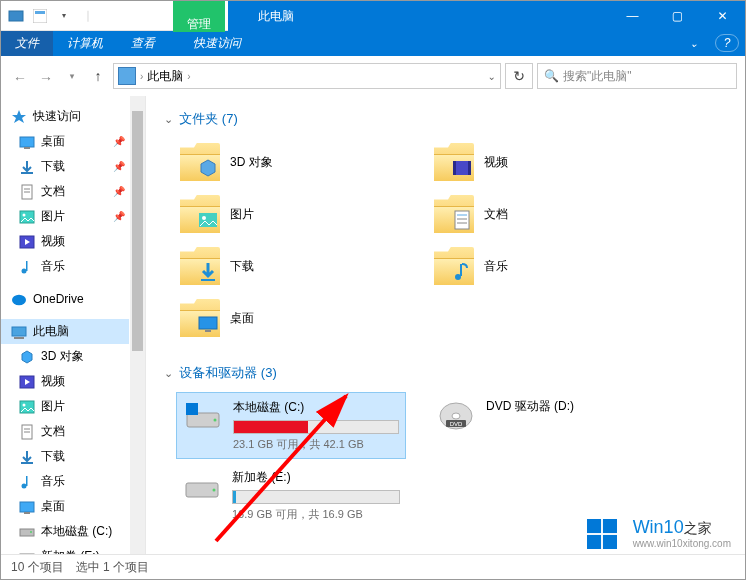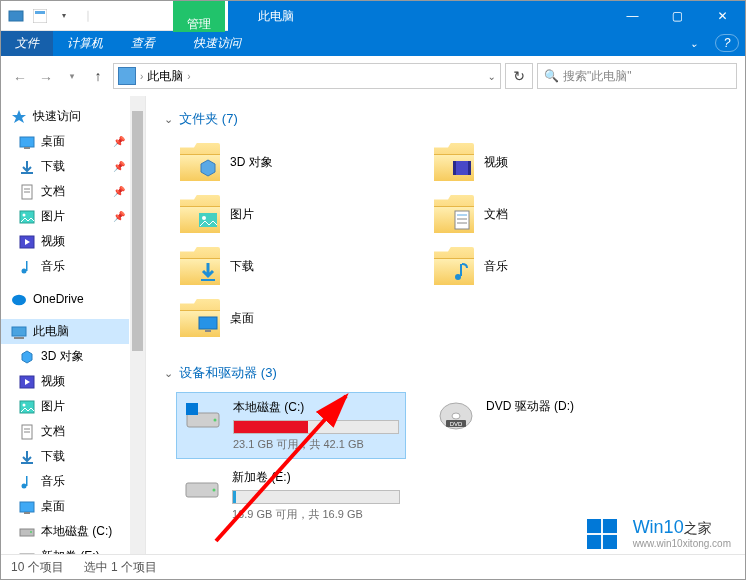--- a/index.html
+++ b/index.html
@@ -62,21 +62,21 @@
   .drive-item { display: flex; align-items: flex-start; width: 230px; padding: 6px; gap: 10px; }
   .drive-item.selected { background: #cde8ff; border: 1px solid #8cc9f3; }
   .drive-icon { width: 40px; height: 34px; }
   .drive-info { flex: 1; font-size: 12px; }
   .drive-name { padding-bottom: 4px; }
   .drive-bar { height: 14px; background: #eaeaea; border: 1px solid #bdbdbd; position: relative; margin-bottom: 3px; }
   .drive-bar .fill { position: absolute; top:0; left:0; bottom:0; }
   .drive-stats { color: #6d6d6d; font-size: 11px; }
   
   
-  .statusbar { height: 25px; border-top: 1px solid #e5e5e5; display: flex; align-items: center; padding: 0 10px; font-size: 12px; color: #555; gap: 20px;}
+  .statusbar { height: 25px; border-top: 1px solid #e5e5e5; display: flex; align-items: center; padding: 0 10px; font-size: 12px; color: #555; gap: 12px;}
   
   
   .redarrow { position: absolute; left: 60px; top: 290px; width: 160px; height: 160px; pointer-events: none; }
   
   
   .watermark { position: absolute; right: 14px; bottom: 30px; display: flex; align-items: center; gap: 16px; font-family: "Microsoft YaHei", sans-serif; }
   .watermark .wmlogo { width: 30px; height: 30px; }
   .watermark .wmtxt { display: flex; flex-direction: column; line-height: 1.1; }
   .watermark .wmtxt .big { font-size: 18px; color: #0a84dc; font-weight: 500;}
   .watermark .wmtxt .big .home { color: #333; font-size: 14px; }

